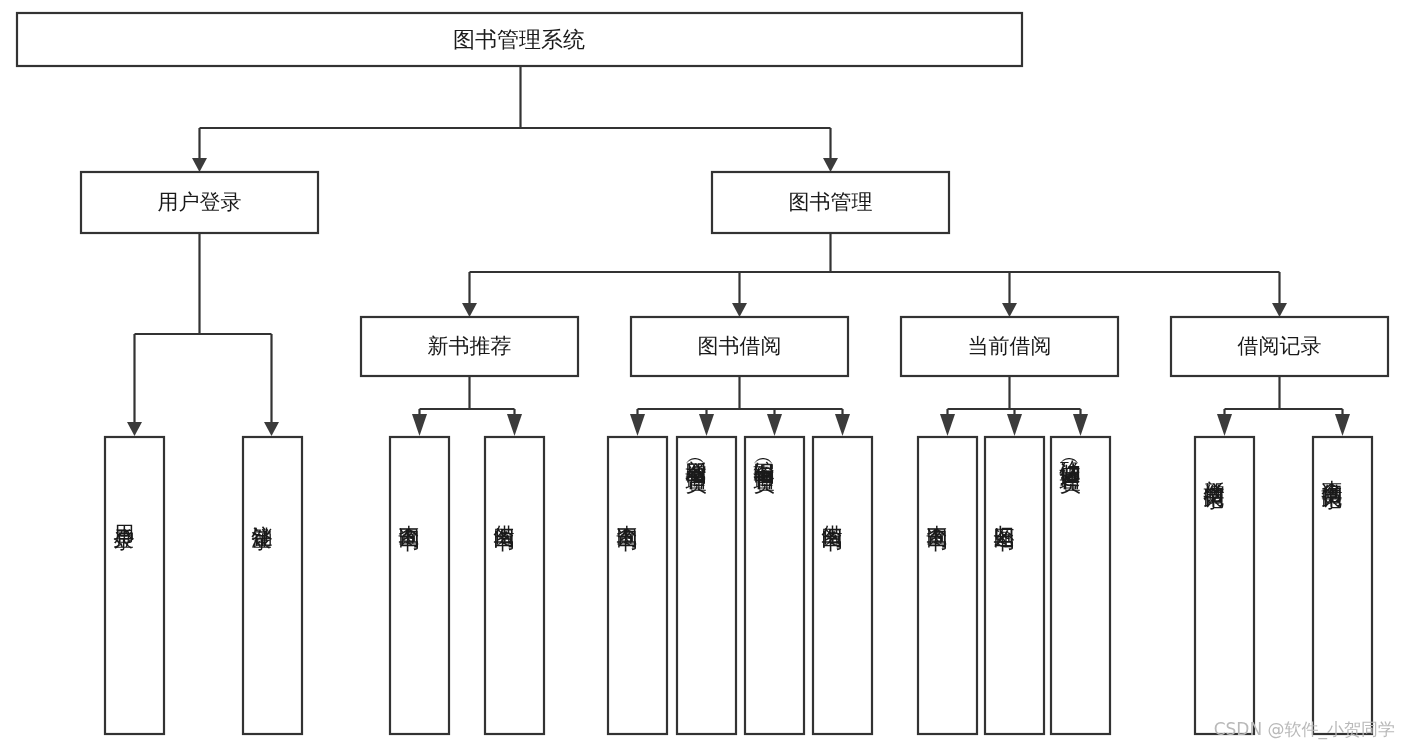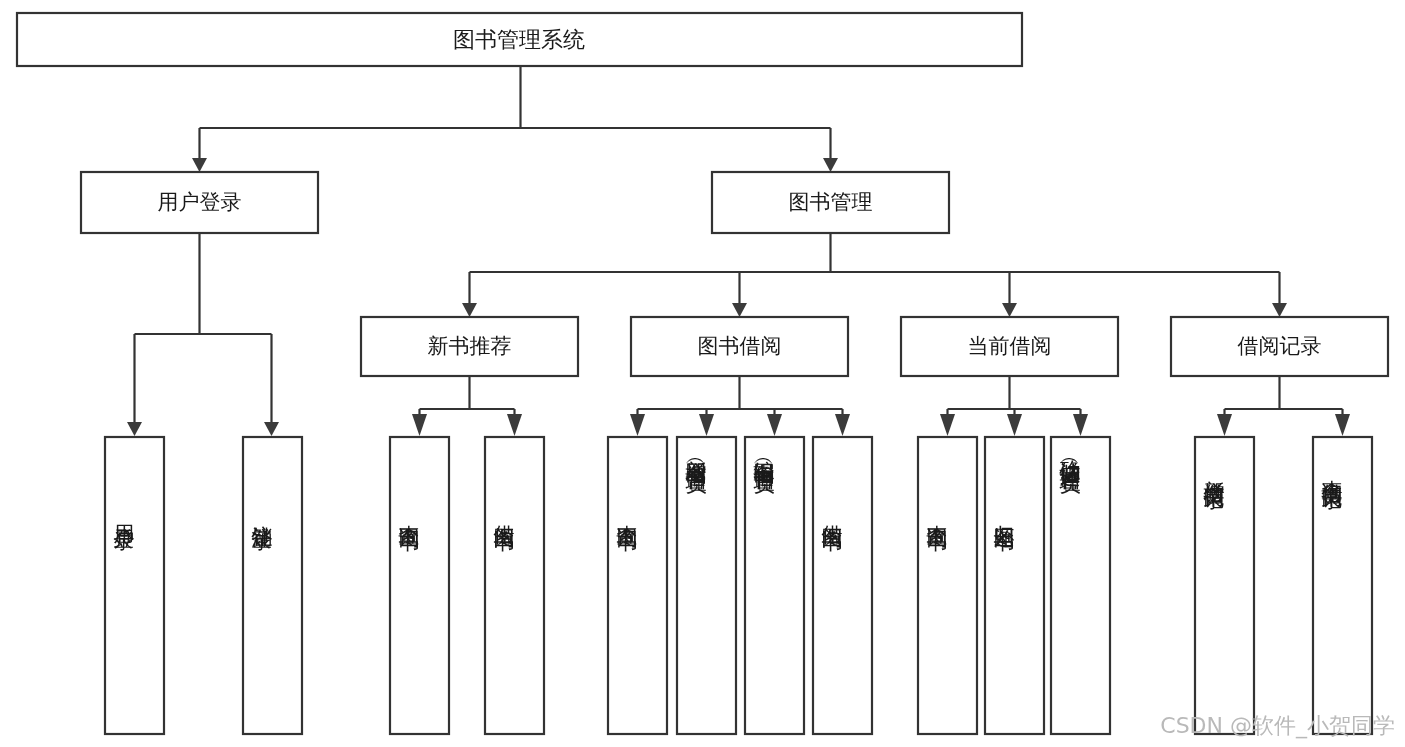--- a/index.html
+++ b/index.html
@@ -68,21 +68,21 @@
     color: #1a1a1a;
     letter-spacing: 2px;
     white-space: nowrap;
     pointer-events: none;
   }
   #watermark {
     position: absolute;
     right: 10px;
     bottom: 6px;
     font-family: "DejaVu Sans", "Liberation Sans", sans-serif;
-    font-size: 22px;
+    font-size: 17px;
     color: #b9b9b9;
     white-space: nowrap;
     user-select: none;
   }
 </style>
 </head>
 <body>
 
 <div id="diagram-root">
 

